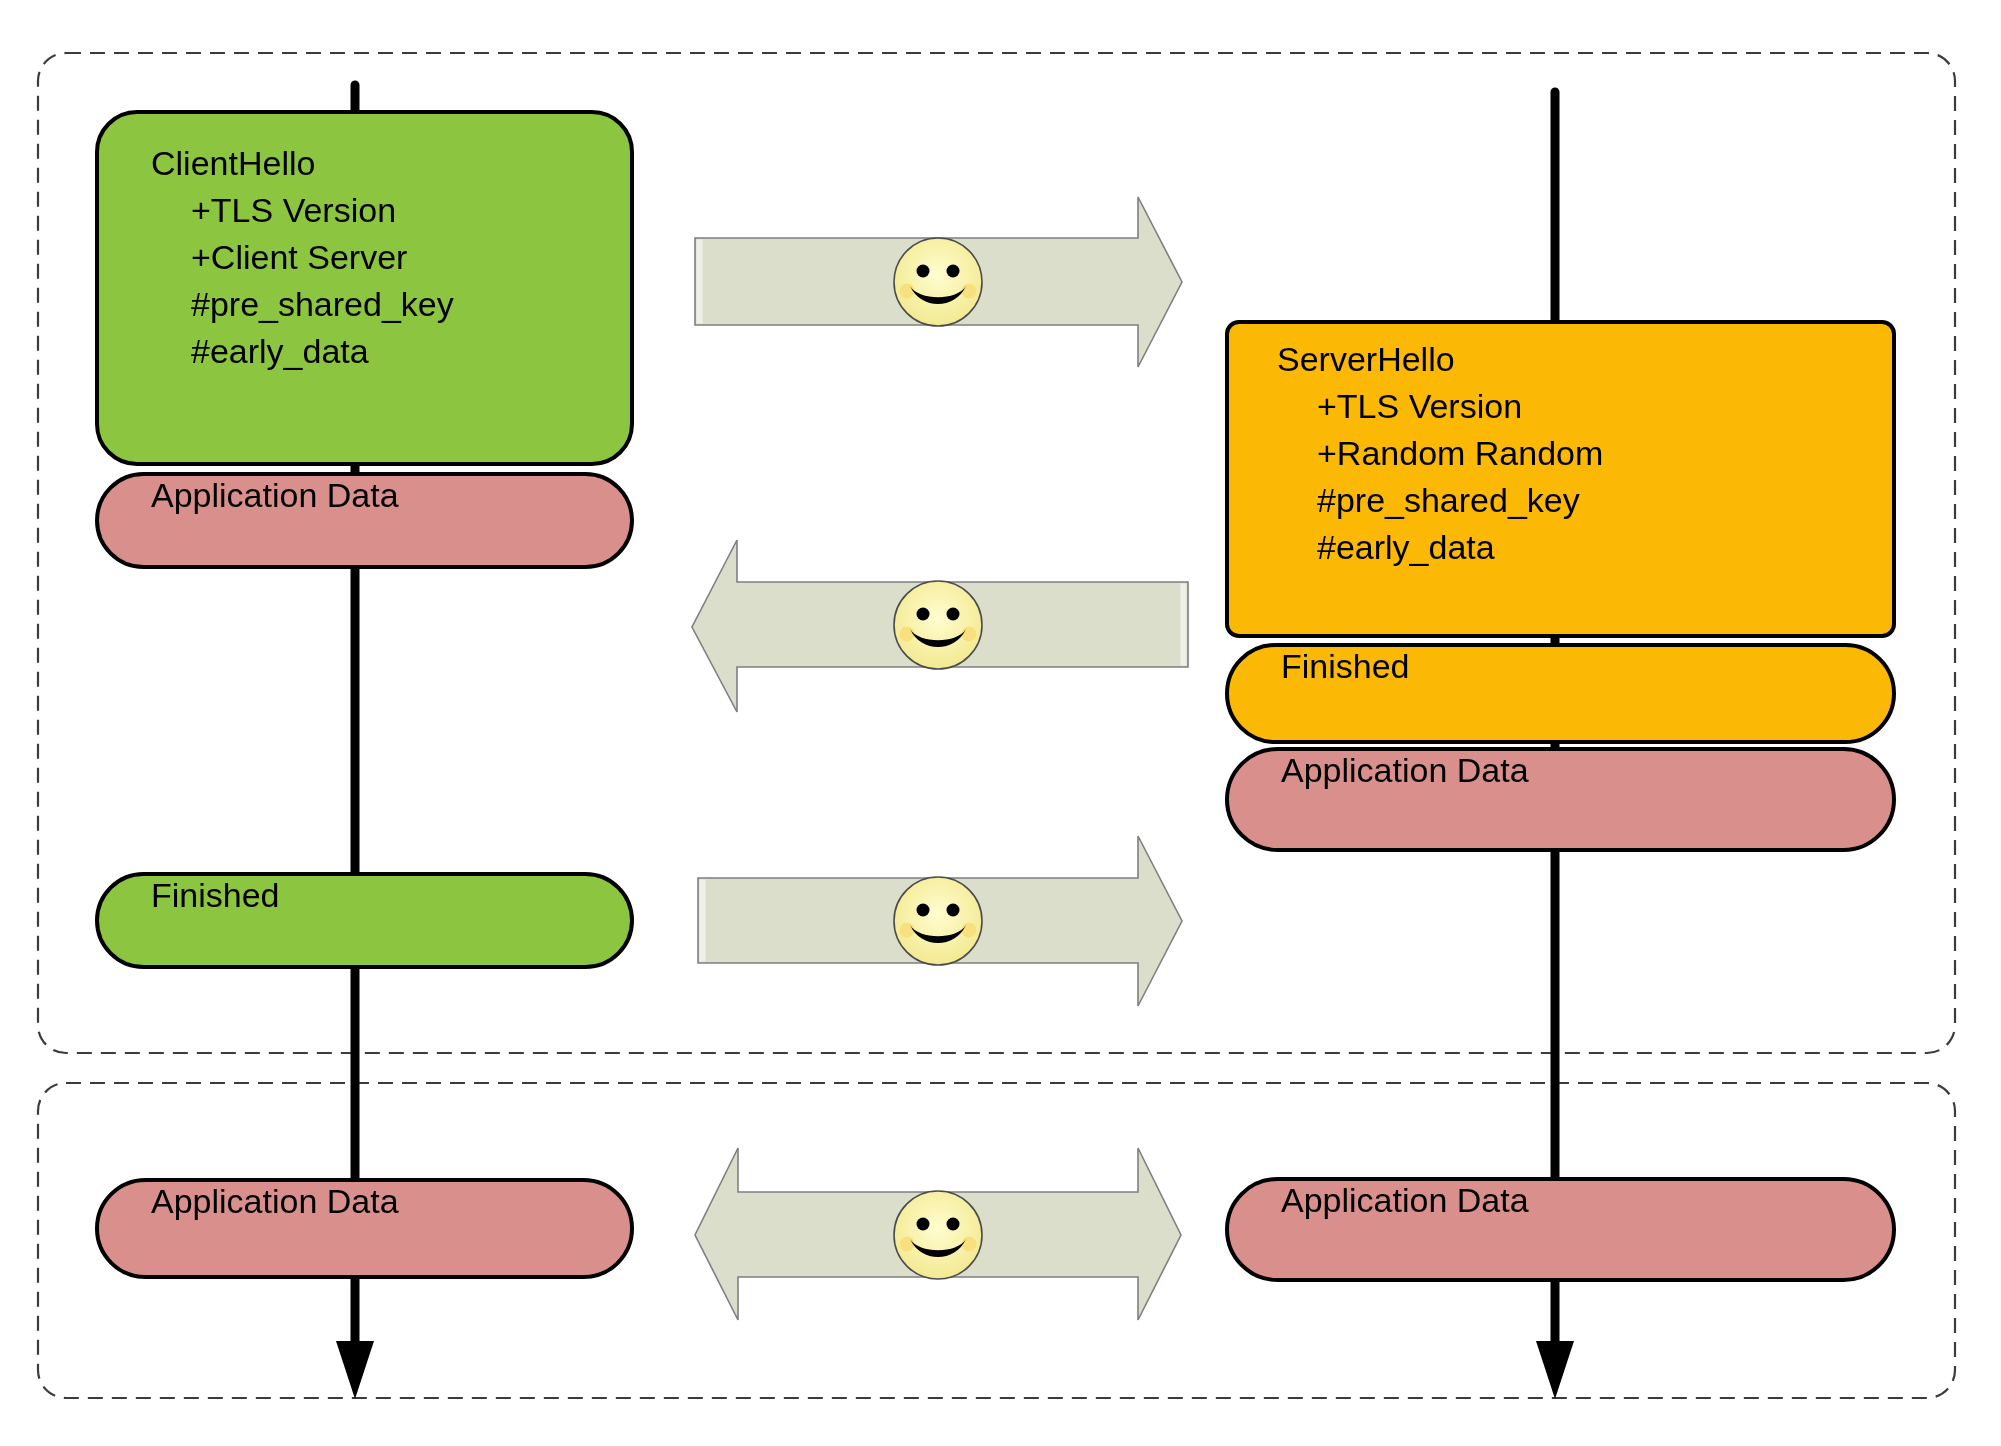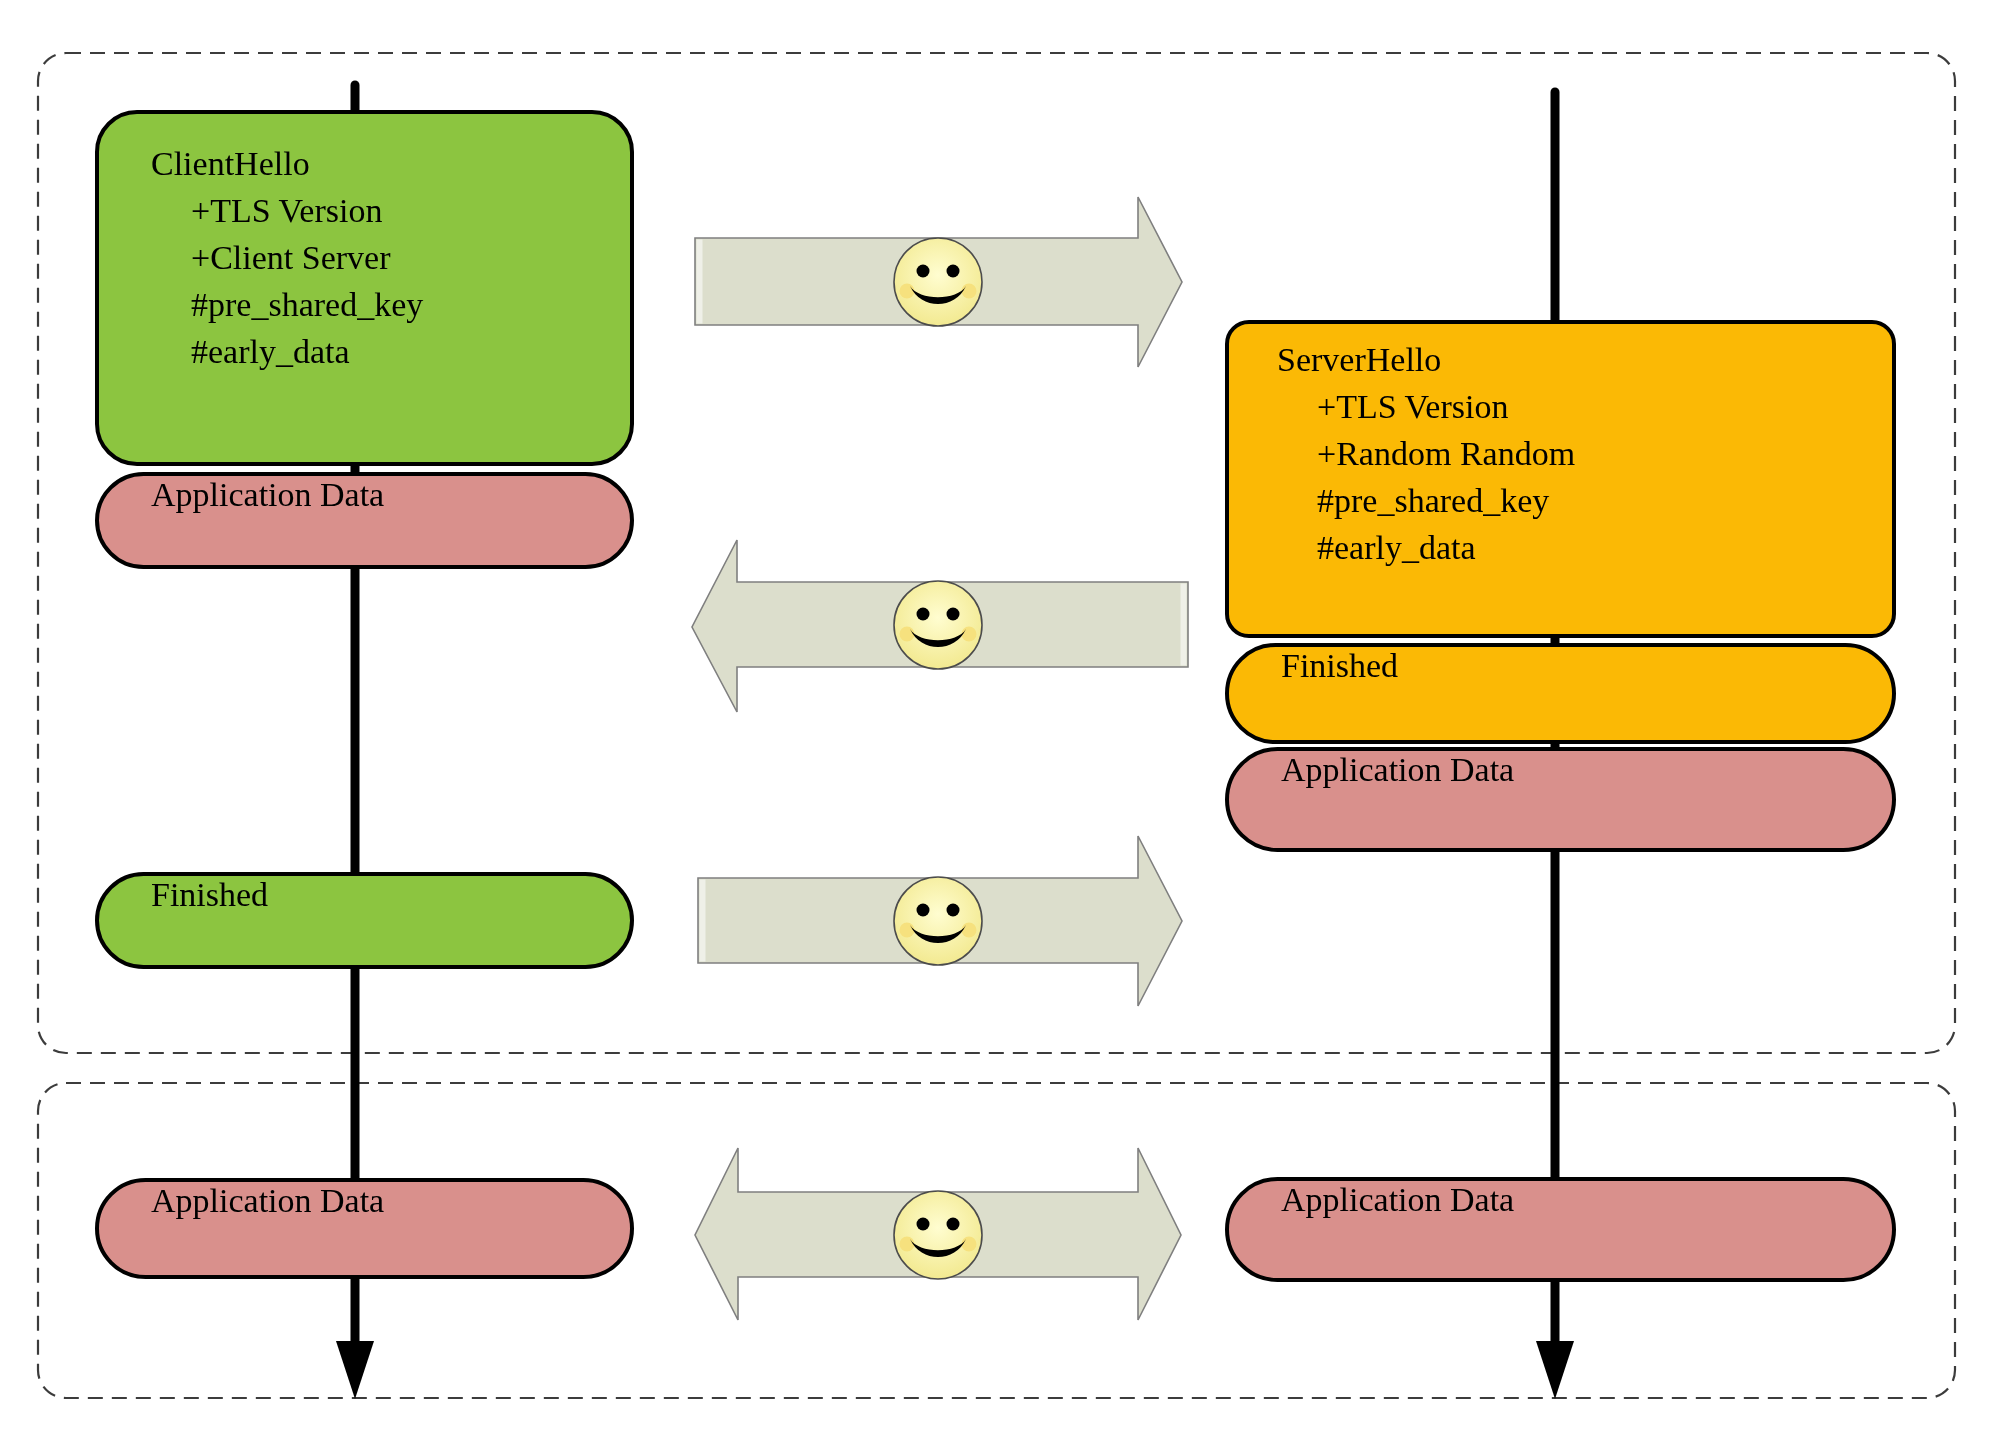--- a/index.html
+++ b/index.html
@@ -1,17 +1,17 @@
 <!DOCTYPE html>
 <html style="--client-box: #8cc540; --server-box: #fbb905; --appdata-box: #d9908c; --arrow-fill: #dcdecc; --arrow-stroke: #7f7f7f; --smiley-core: #fffdd0; --smiley-edge: #f1e789; --smiley-blush: #f6e17e; --dashed-border: #3c3c3c;"><head>
 <meta charset="utf-8">
 <style>
   html,body{margin:0;padding:0;background:#fff;}
   #stage{position:relative;width:2001px;height:1446px;background:#fff;overflow:hidden;
-         font-family:Liberation Serif, serif;color:#000;}
+         font-family:Liberation Sans, sans-serif;color:#000;}
   #shapes{position:absolute;left:0;top:0;}
   .dashedbox{fill:none;stroke:var(--dashed-border,#3c3c3c);stroke-width:2.2;stroke-dasharray:15 9;}
   .lifeline{stroke:#000;stroke-width:9;stroke-linecap:round;}
   .arrowhead{fill:#000;stroke:none;}
   .msg-arrow{fill:var(--arrow-fill,#dcdecc);stroke:var(--arrow-stroke,#7f7f7f);stroke-width:1.6;}
   .tail-highlight{fill:#ffffff;opacity:0.55;}
   .smiley-body{fill:url(#smileyGrad);stroke:#4c4c4c;stroke-width:1.6;}
   .smiley-eye{fill:#000;}
   .smiley-blush{fill:var(--smiley-blush,#f6e17e);}
   .smiley-mouth{fill:#000;}
@@ -26,21 +26,21 @@
   .pill span{padding-left:52px;}
 
   #client-hello{left:95px;top:110px;width:539px;height:356px;border-radius:42px;
                 background:var(--client-box,#8cc540);padding-top:26px;}
   #client-hello .hello-title{padding-left:52px;}
   #client-hello .hello-item{padding-left:92px;}
   #app-left-1{left:95px;top:472px;width:539px;height:97px;border-radius:48.5px;background:var(--appdata-box,#d9908c);}
   #finished-left{left:95px;top:872px;width:539px;height:97px;border-radius:48.5px;background:var(--client-box,#8cc540);}
   #app-left-2{left:95px;top:1178px;width:539px;height:101px;border-radius:50.5px;background:var(--appdata-box,#d9908c);}
 
-  #server-hello{left:1225px;top:320px;width:671px;height:318px;border-radius:24px;
+  #server-hello{left:1225px;top:320px;width:671px;height:318px;border-radius:14px;
                 background:var(--server-box,#fbb905);padding-top:12px;}
   #finished-right{left:1225px;top:643px;width:671px;height:101px;border-radius:50.5px;background:var(--server-box,#fbb905);}
   #app-right-1{left:1225px;top:747px;width:671px;height:105px;border-radius:52.5px;background:var(--appdata-box,#d9908c);}
   #app-right-2{left:1225px;top:1177px;width:671px;height:105px;border-radius:52.5px;background:var(--appdata-box,#d9908c);}
 </style>
 </head>
 <body>
 
 <div id="stage">
 

